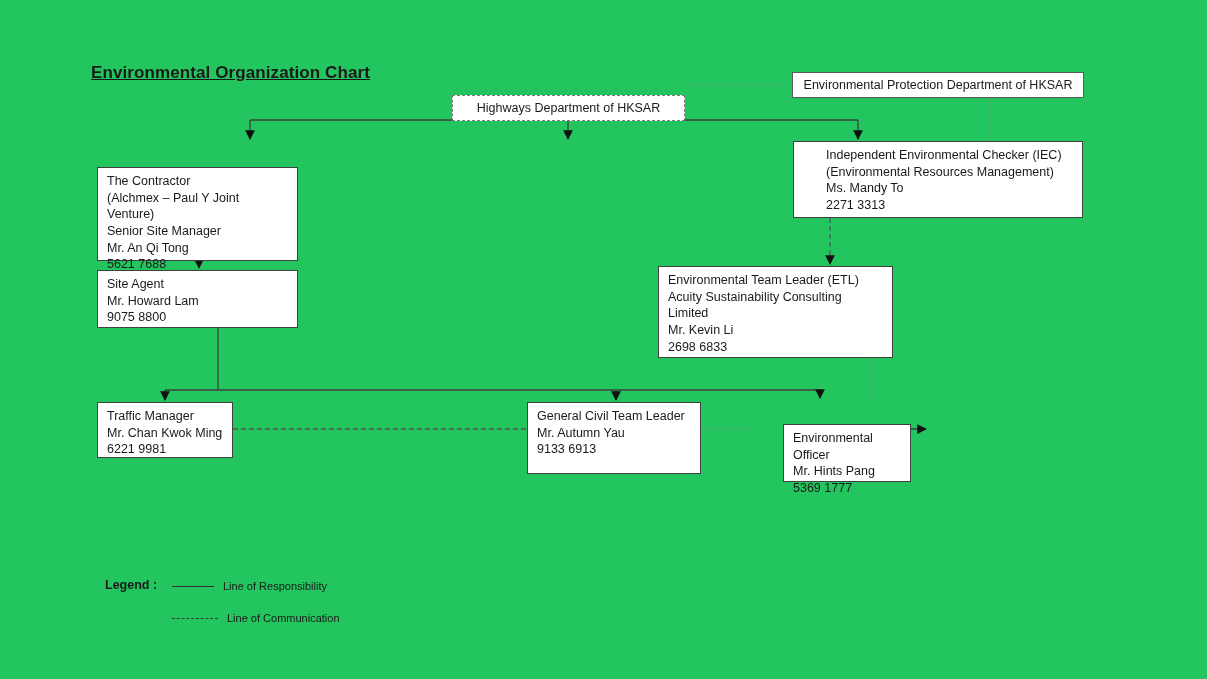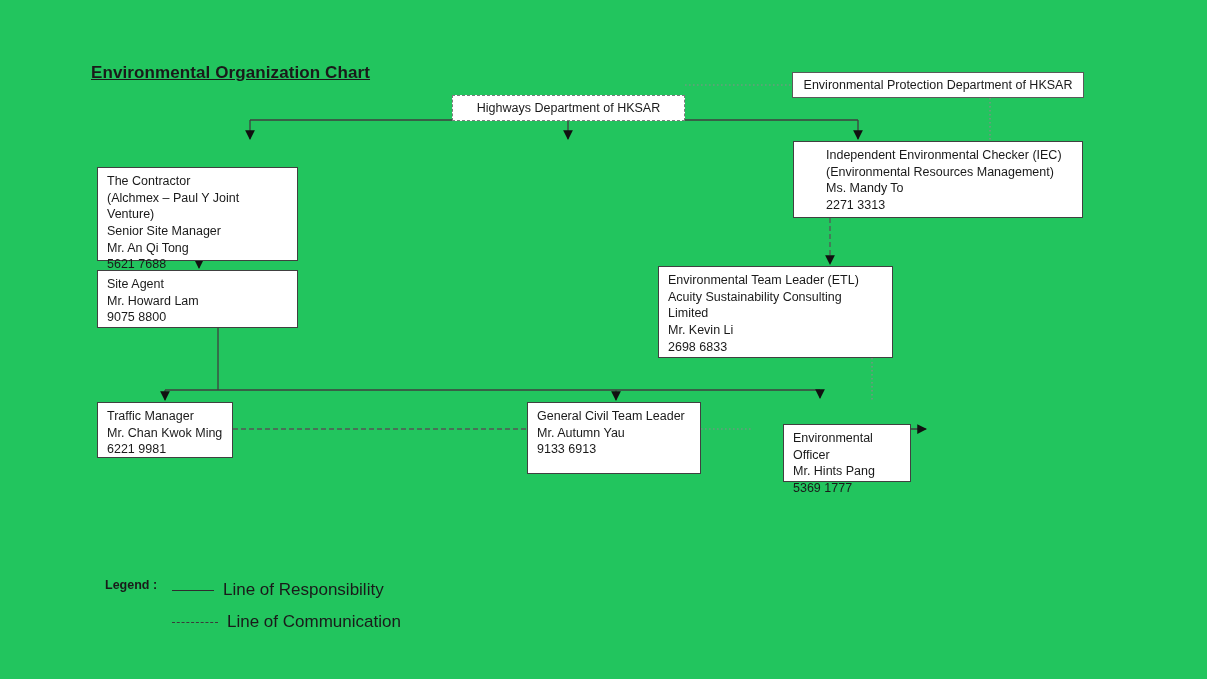--- a/index.html
+++ b/index.html
@@ -34,21 +34,21 @@
   #n-traffic       { left:97px;  top:402px; width:136px; height:56px; }
   #n-gctl          { left:527px; top:402px; width:174px; height:72px; }
   #n-eo            { left:752px; top:424px; width:128px; height:58px;margin-left:31px; }
 
   .legend-title {
     position:absolute; left:105px; top:578px;
     font-size:12.5px; font-weight:bold;
   }
   .legend-row {
     position:absolute; display:flex; align-items:center; gap:9px;
-    font-size:17px;
+    font-size:11px;
   }
   #legend-row-1 { left:172px; top:580px; }
   #legend-row-2 { left:172px; top:612px; }
   .key-line { display:inline-block; height:0; }
   .key-line.solid  { width:42px; border-top:1.4px solid #2e2e2e; }
   .key-line.dashed { width:46px; border-top:1.7px dashed #3a3a3a; }
 </style>
 </head>
 <body>
 

